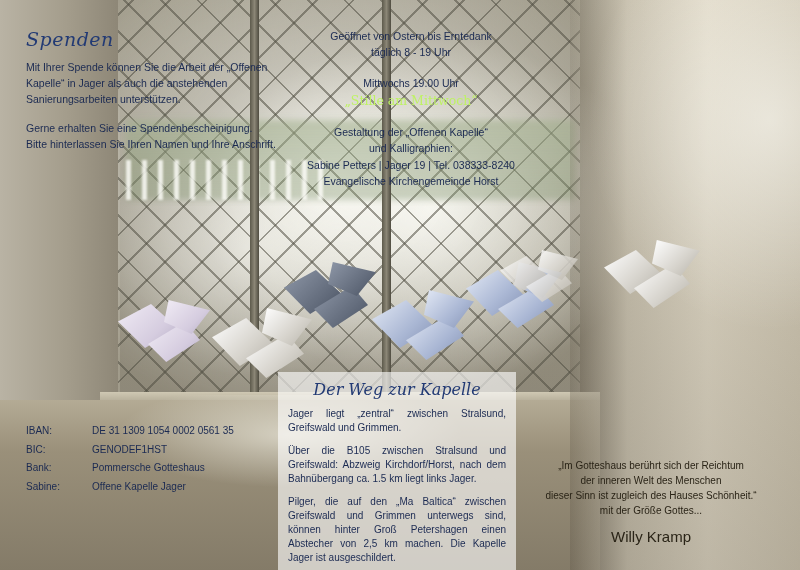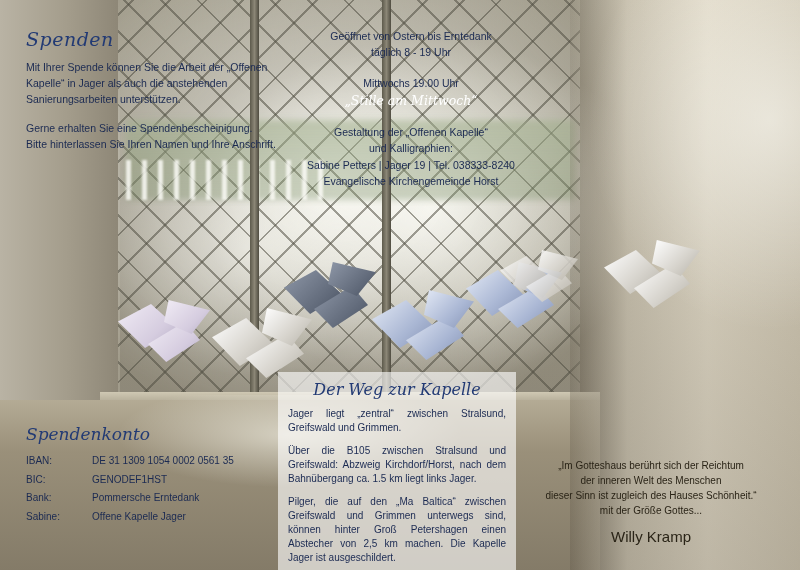--- a/index.html
+++ b/index.html
@@ -149,23 +149,22 @@
   .center-col {
     left: 300px; top: 28px; width: 222px;
     text-align: center;
     font-size: 10.5px;
     line-height: 1.55;
     color: #1b2a52;
   }
   .center-col p { margin: 0 0 14px 0; }
   .center-col .em {
     font-family: "DejaVu Serif", serif;
-    font-style: italic;
     font-size: 12.5px;
-    color: #ffffff;
+    color: #bef264;
   }
 
   
   .title-wrap { right: 14px; top: 20px; width: 300px; text-align: right; }
   .title-wrap .t1 {
     font-family: "DejaVu Serif", serif;
     font-style: italic;
     font-size: 30px;
     color: #2c4a8a;
     letter-spacing: 0.5px;
@@ -318,34 +317,33 @@
 
 
   <div class="tx weg">
     <div class="h">Der Weg zur Kapelle</div>
     <p>Jager liegt „zentral“ zwischen Stralsund, Greifswald und Grimmen.</p>
     <p>Über die B105 zwischen Stralsund und Greifswald: Abzweig Kirchdorf/Horst, nach dem Bahnübergang ca. 1.5 km liegt links Jager.</p>
     <p>Pilger, die auf den „Ma Baltica“ zwischen Greifswald und Grimmen unterwegs sind, können hinter Groß Petershagen einen Abstecher von 2,5 km machen. Die Kapelle Jager ist ausgeschildert.</p>
   </div>
 
   <div class="tx konto">
-    <div class="h">Spendenkonto</div>
     <table>
       <tbody>
       <tr>
         <td class="k">IBAN:</td>
         <td>DE 31 1309 1054 0002 0561 35</td>
       </tr>
       <tr>
         <td class="k">BIC:</td>
         <td>GENODEF1HST</td>
       </tr>
       <tr>
         <td class="k">Bank:</td>
-        <td>Pommersche Erntedank</td>
+        <td>Pommersche Gotteshaus</td>
       </tr>
       <tr>
         <td class="k">Sabine:</td>
         <td>Offene Kapelle Jager</td>
       </tr>
     </tbody>
       </table>
   </div>
 
   <div class="tx quote">

